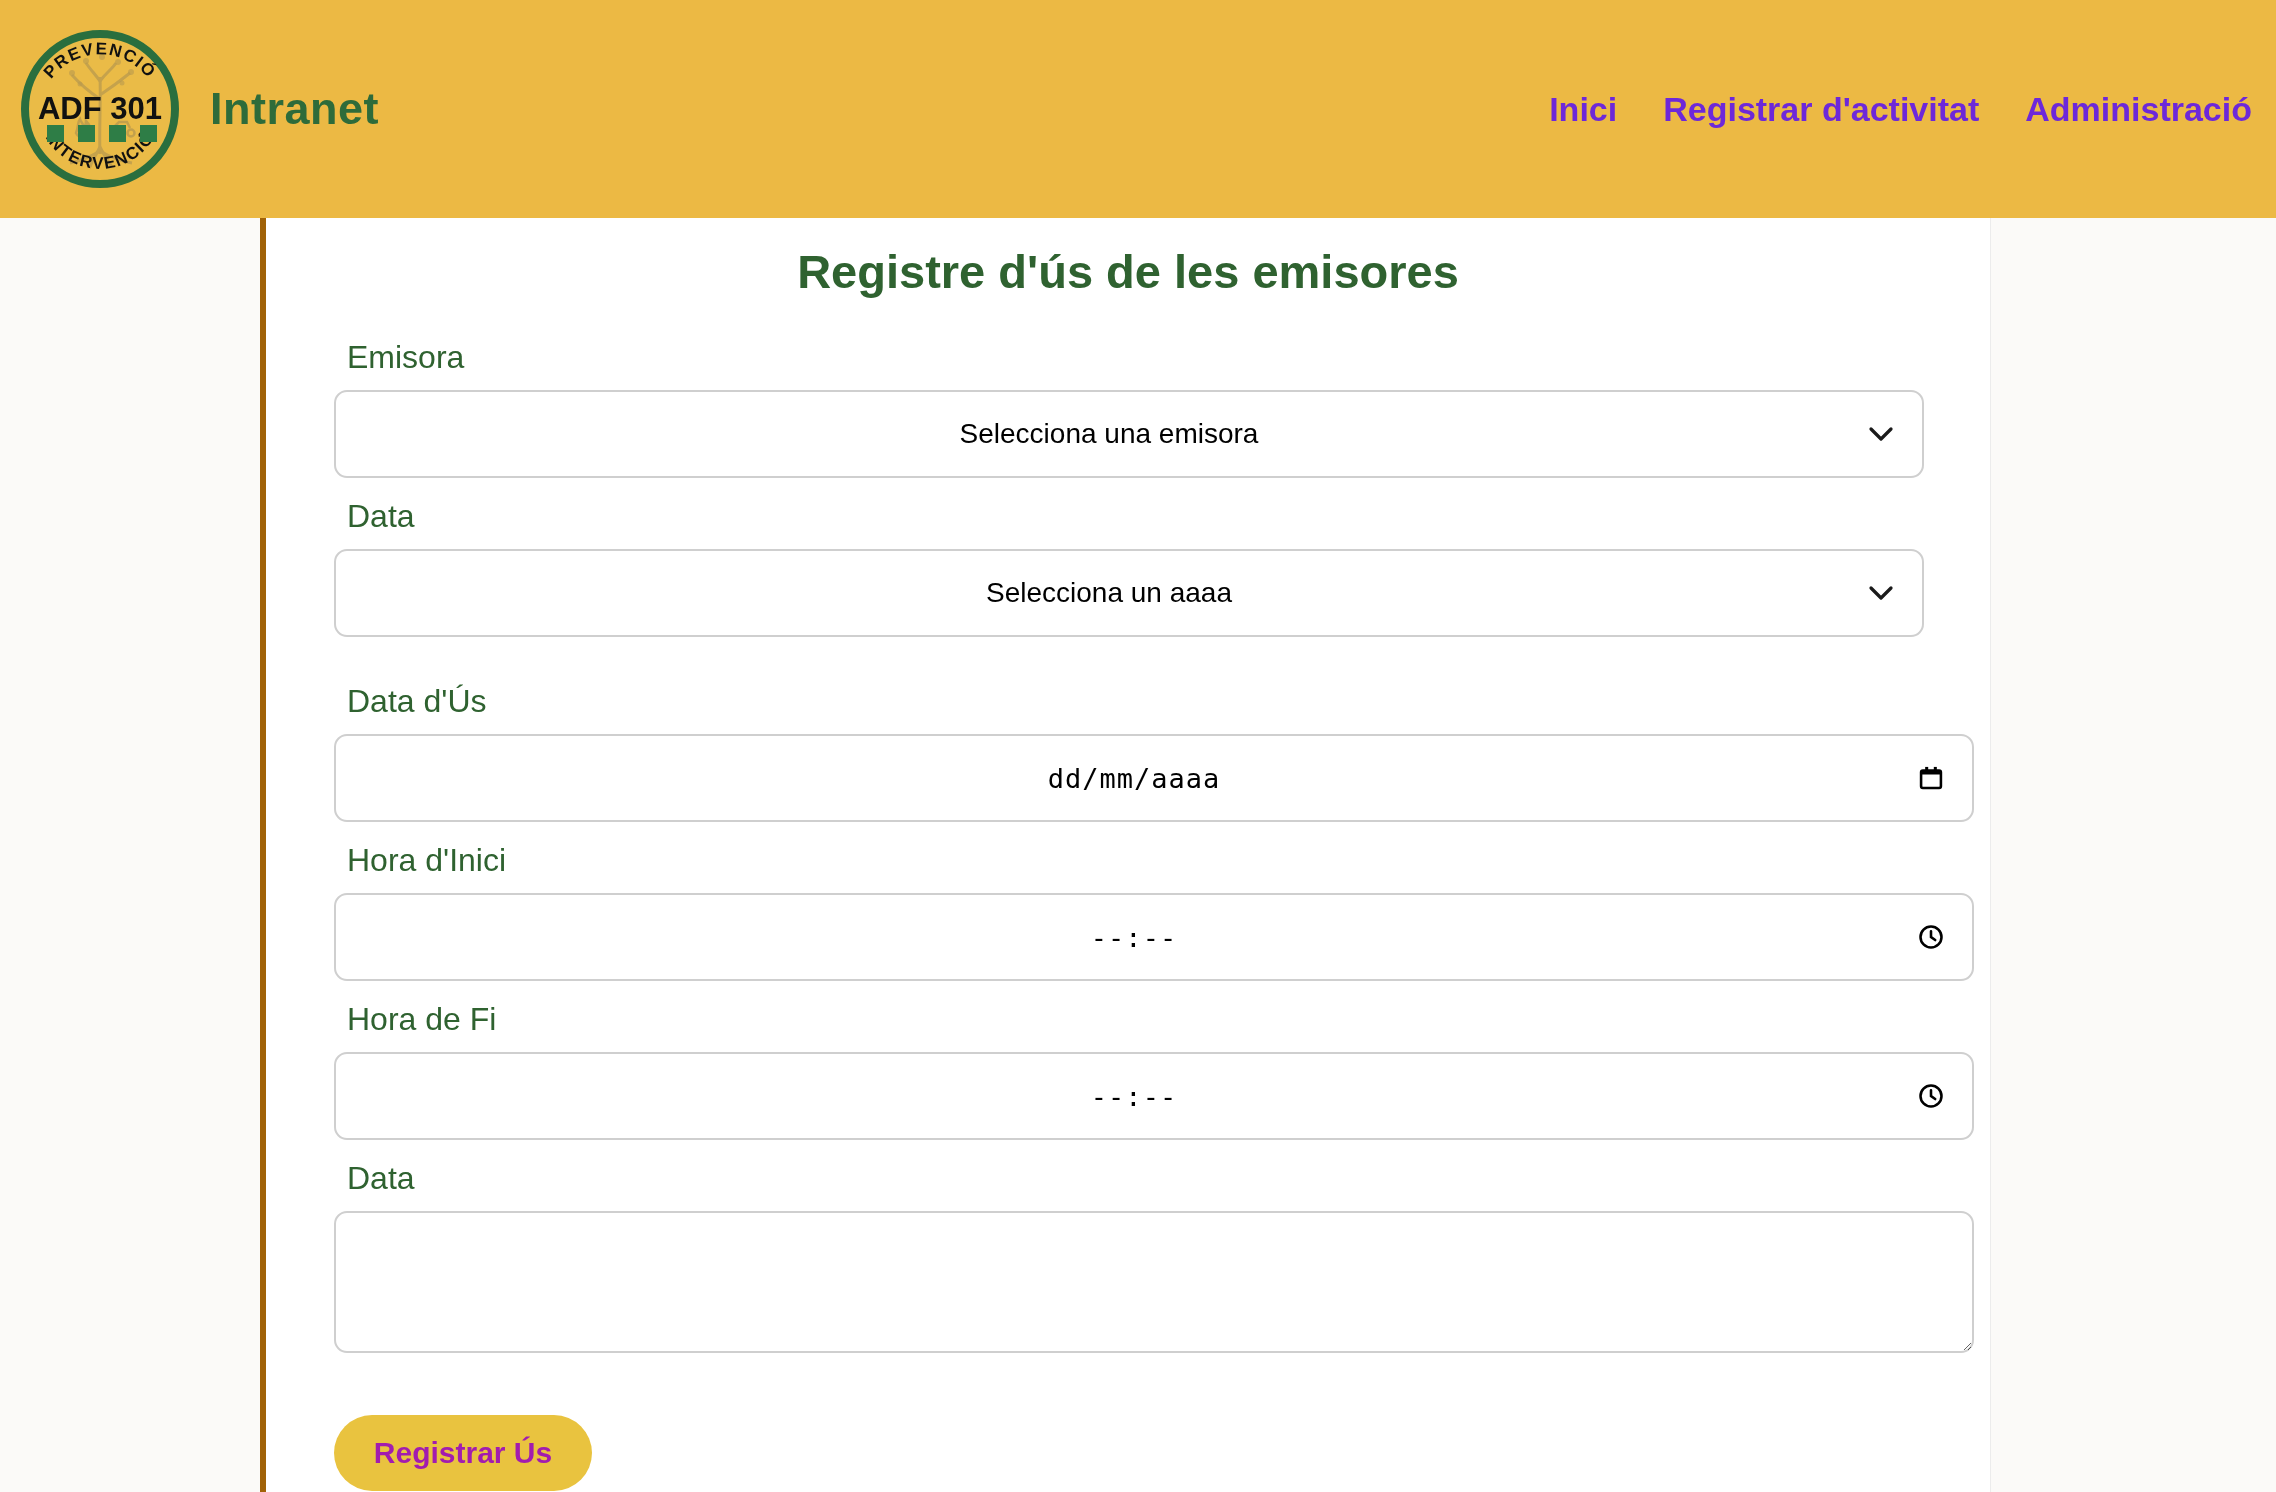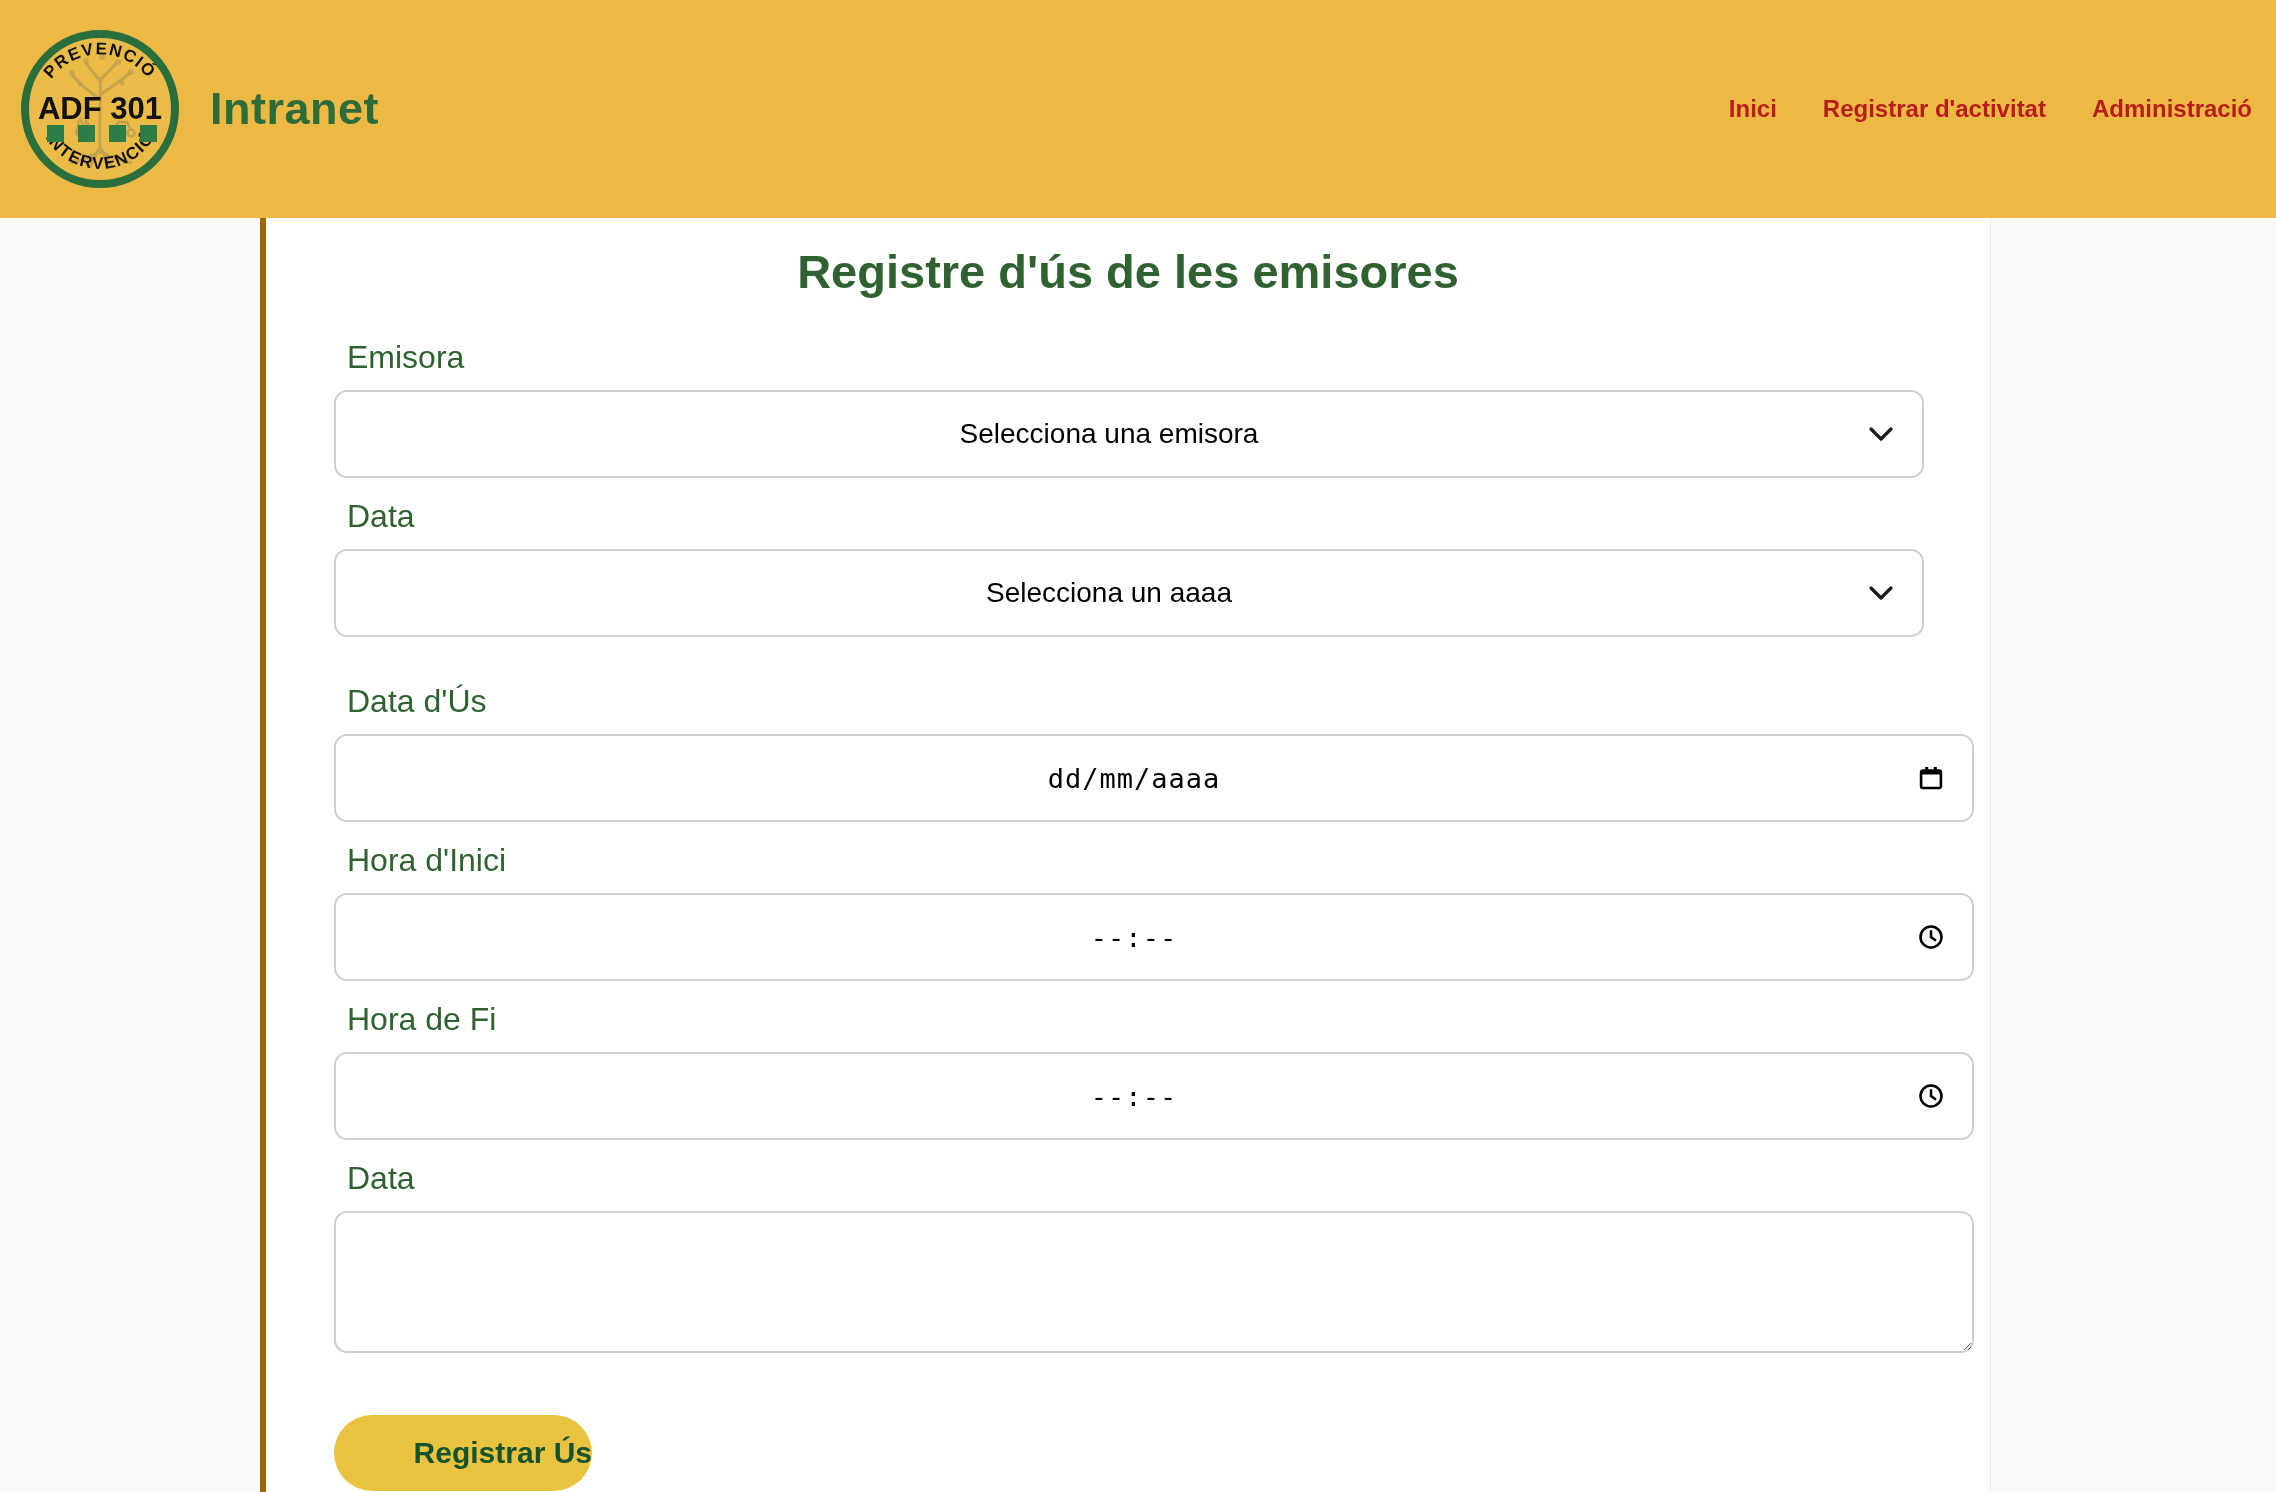--- a/index.html
+++ b/index.html
@@ -28,22 +28,22 @@
   }
   .nav {
     margin-left: auto;
     display: flex;
     gap: 46px;
     align-items: center;
     padding-right: 4px;
   }
   .nav a {
     text-decoration: none;
-    color: #b91c1c;
-    font-size: 24px;
+    color: #6d28d9;
+    font-size: 34px;
     font-weight: 700;
     white-space: nowrap;
   }
 
   
   .main {
     width: 1731px;
     margin-left: 260px;
     min-height: 1274px;
     background: #ffffff;
@@ -114,27 +114,26 @@
     display: block;
     background: #fff;
   }
   .submit-btn {
     margin-top: 62px;
     width: 258px;
     height: 76px;
     border: none;
     border-radius: 38px;
     background: #e9c33f;
-    color: #14532d;
+    color: #a21caf;
     font-family: "Liberation Sans", sans-serif;
     font-size: 30px;
     font-weight: bold;
     cursor: pointer;
     display: block;
-    text-align: right;
   }
 </style>
 </head>
 <body>
 
 <div class="header">
   <div class="logo-wrap">
     <svg viewBox="0 0 160 160" width="160" height="160">
       <circle cx="80" cy="80" r="75" fill="#eabb47" stroke="#2a6e3e" stroke-width="8"></circle>
 

